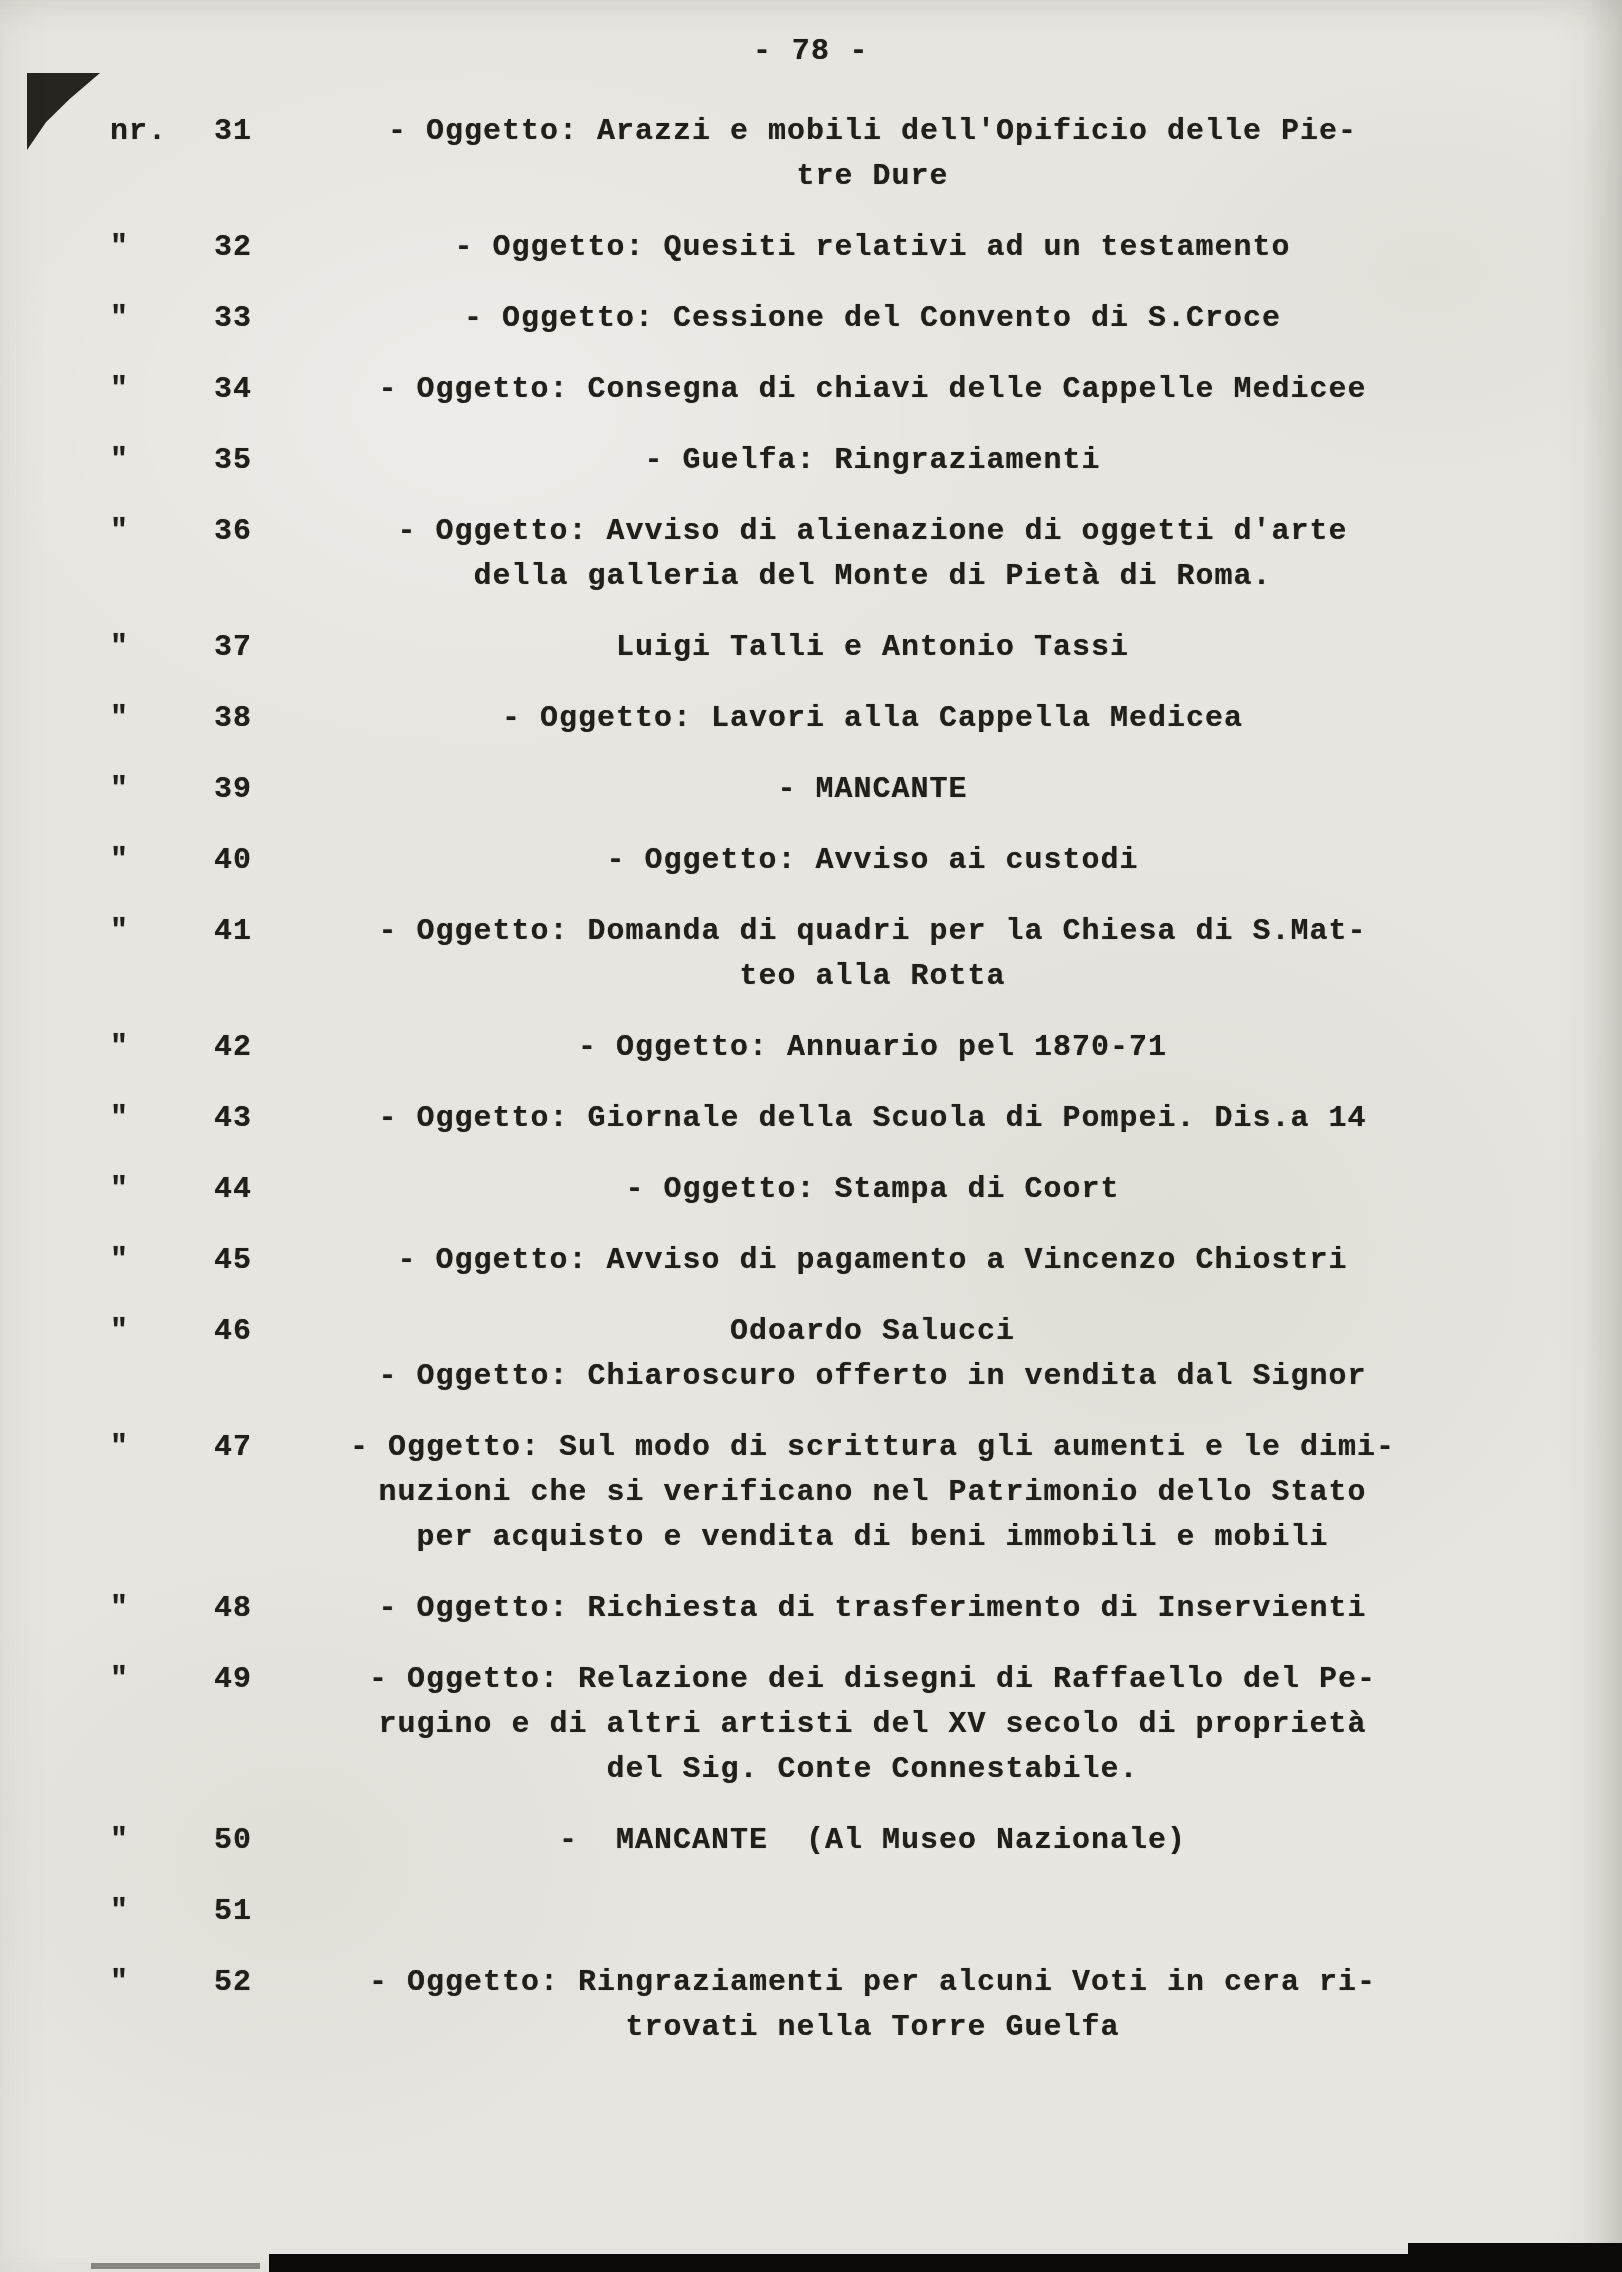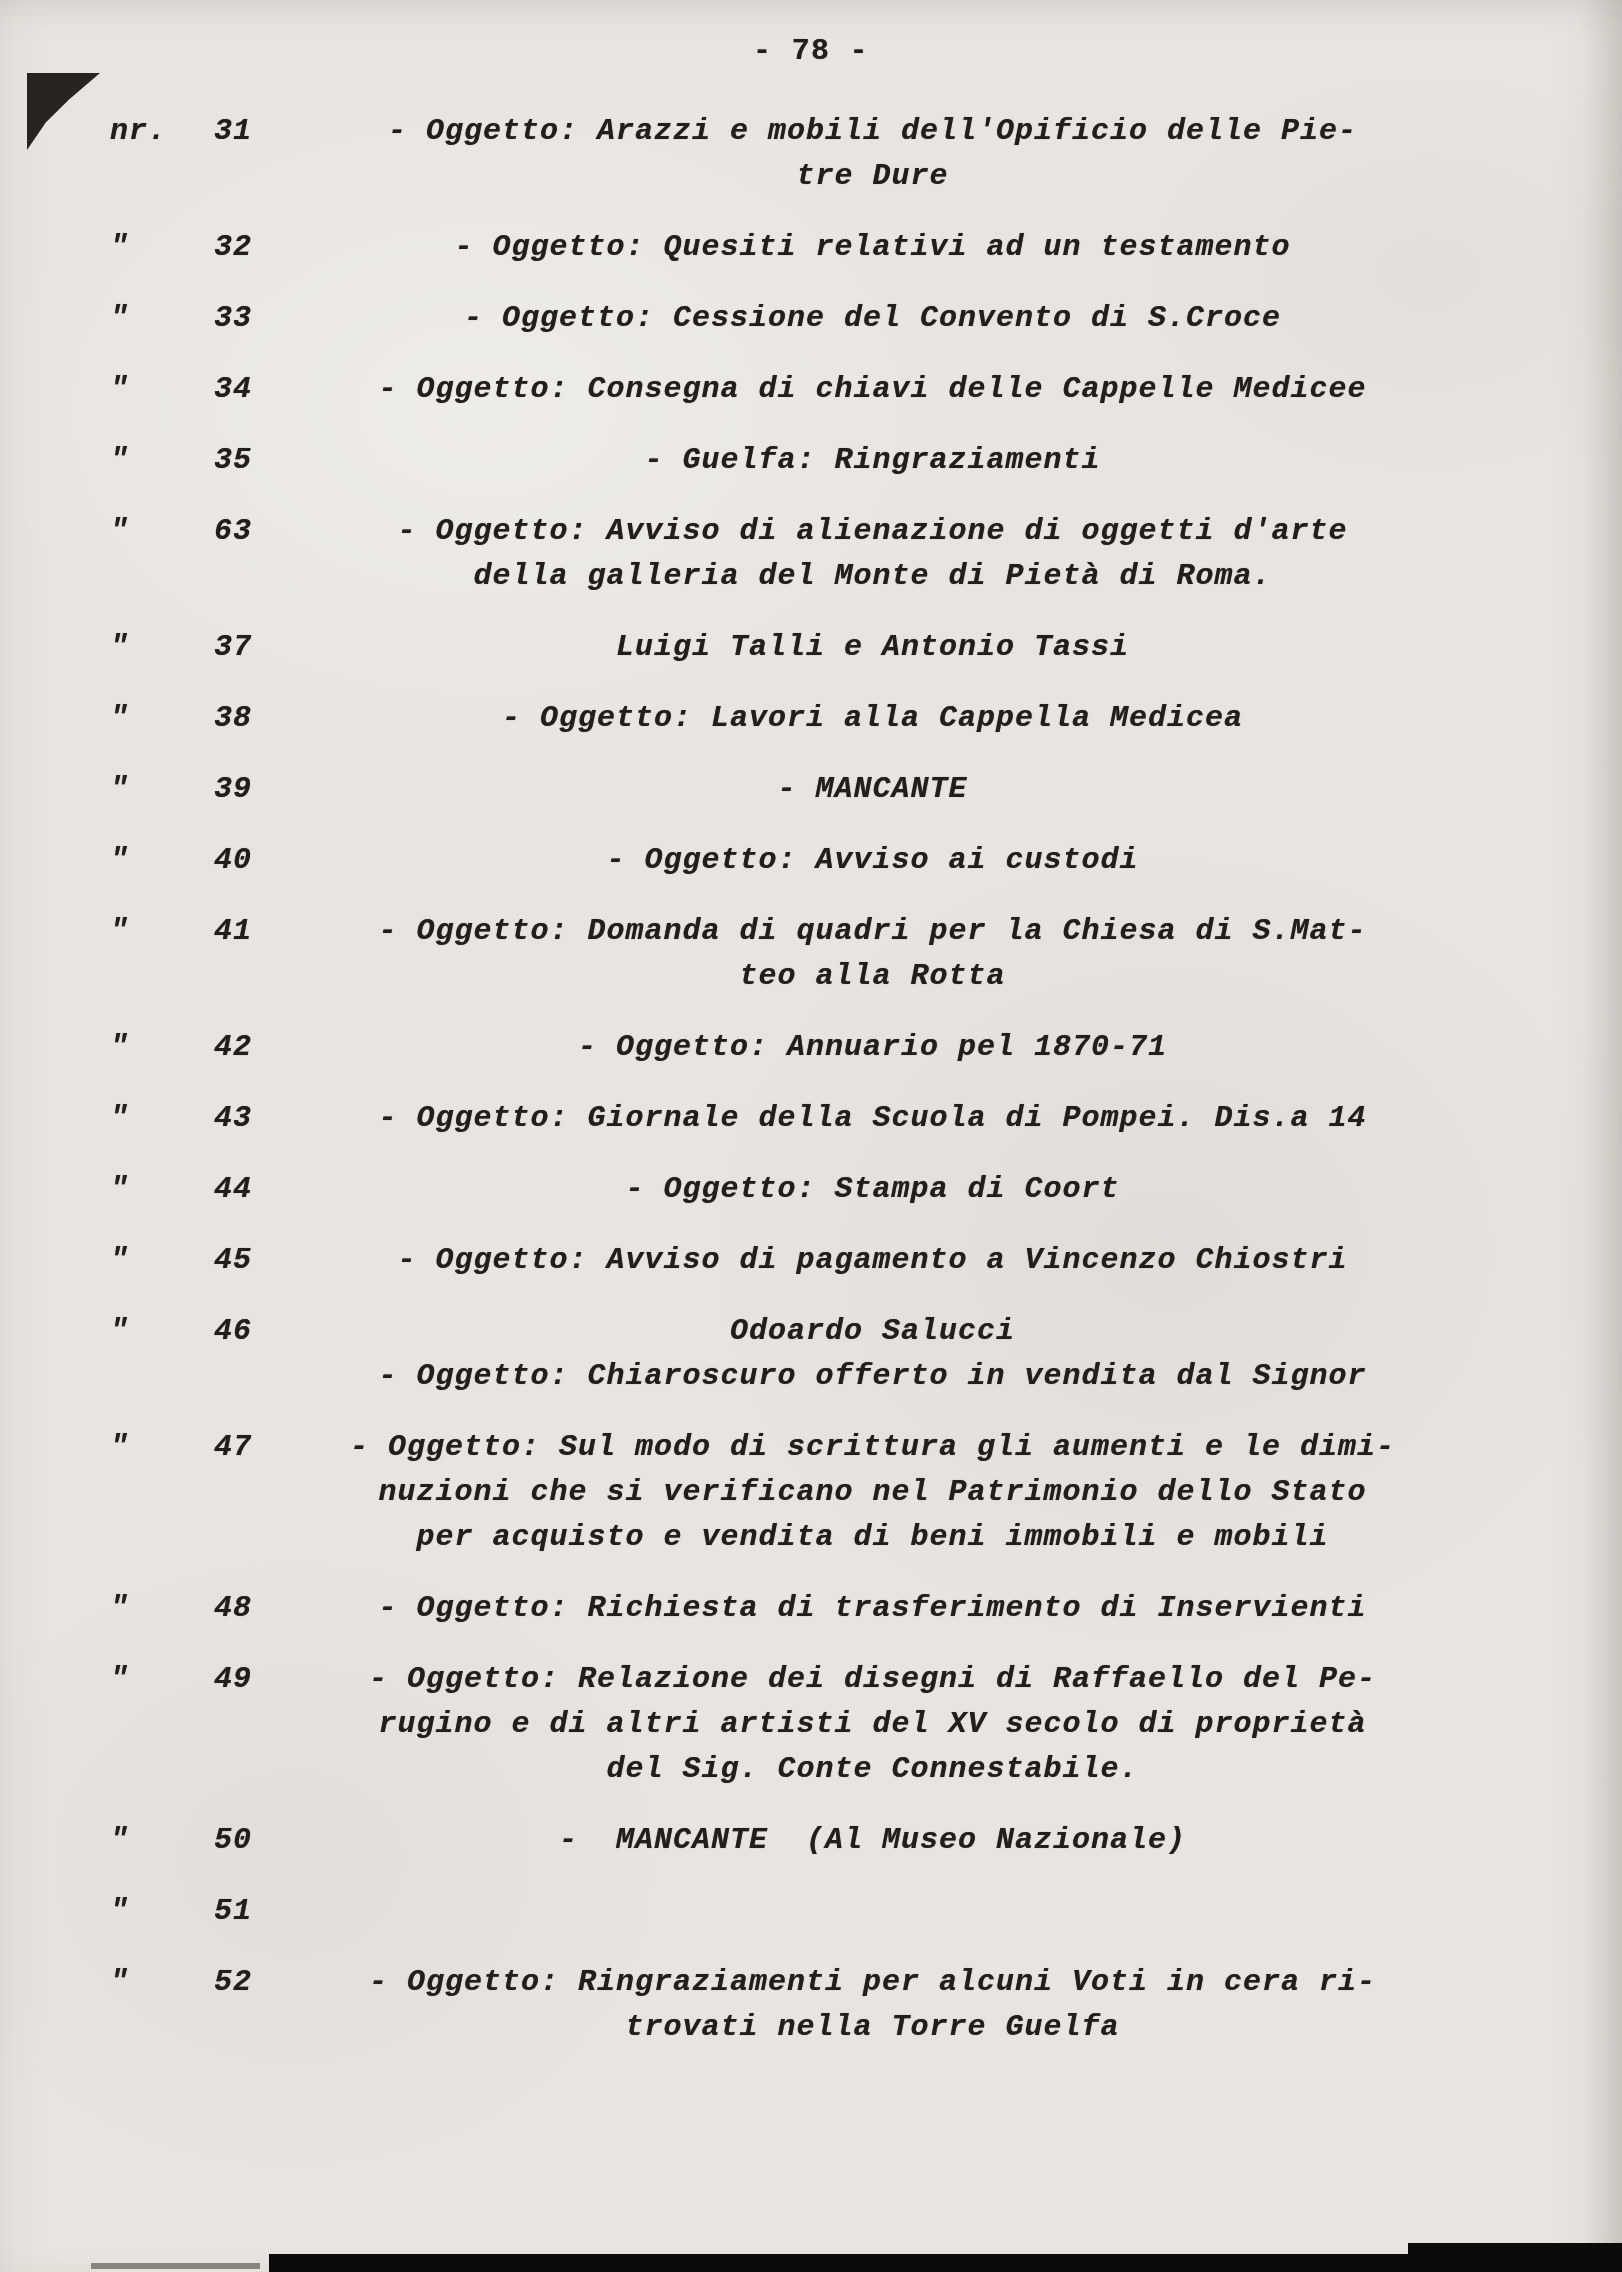--- a/index.html
+++ b/index.html
@@ -32,21 +32,20 @@
     padding-top:29px;
     text-align:center;
     font-size:30px;
     font-weight:700;
     letter-spacing:1.3px;
     line-height:45px;
     text-shadow:0 0 0.8px rgba(34,30,25,0.65);
   }
   .entries{
     padding:35px 71px 0 110px;
-    font-style:italic;
   }
   .entry{
     display:flex;
     align-items:flex-start;
     margin-bottom:26px;
     font-size:30px;
     font-weight:700;
     letter-spacing:1px;
     line-height:45px;
     text-shadow:0 0 0.8px rgba(34,30,25,0.65);
@@ -126,21 +125,21 @@
   <div class="entry">
     <span class="prefix">"</span>
     <span class="num">35</span>
     <span class="text">
           <div class="line">- Guelfa: Ringraziamenti</div>
         </span>
   </div>
 
   <div class="entry">
     <span class="prefix">"</span>
-    <span class="num">63</span>
+    <span class="num">36</span>
     <span class="text">
           <div class="line">- Oggetto: Avviso di alienazione di oggetti d'arte</div>
           <div class="line">della galleria del Monte di Pietà di Roma.</div>
         </span>
   </div>
 
   <div class="entry">
     <span class="prefix">"</span>
     <span class="num">37</span>
     <span class="text">

